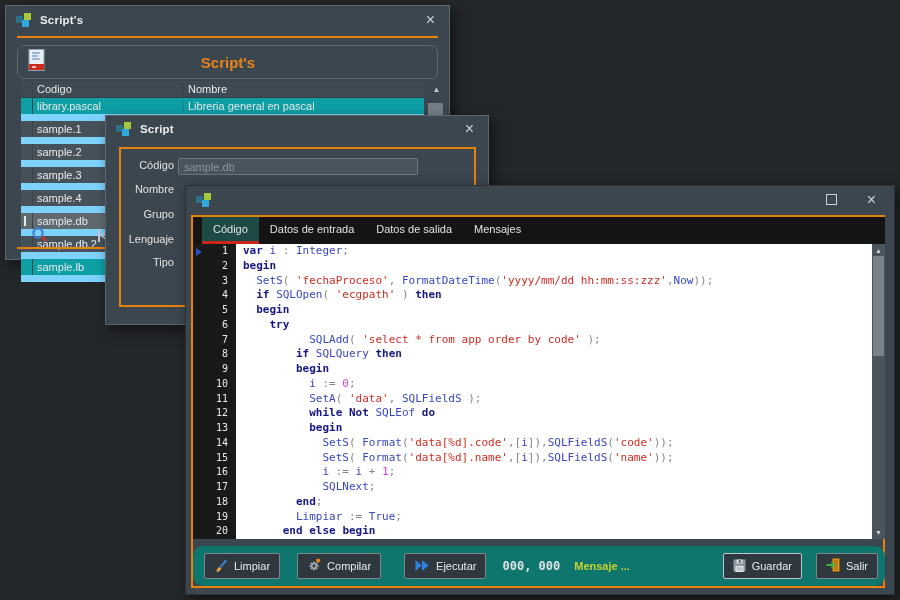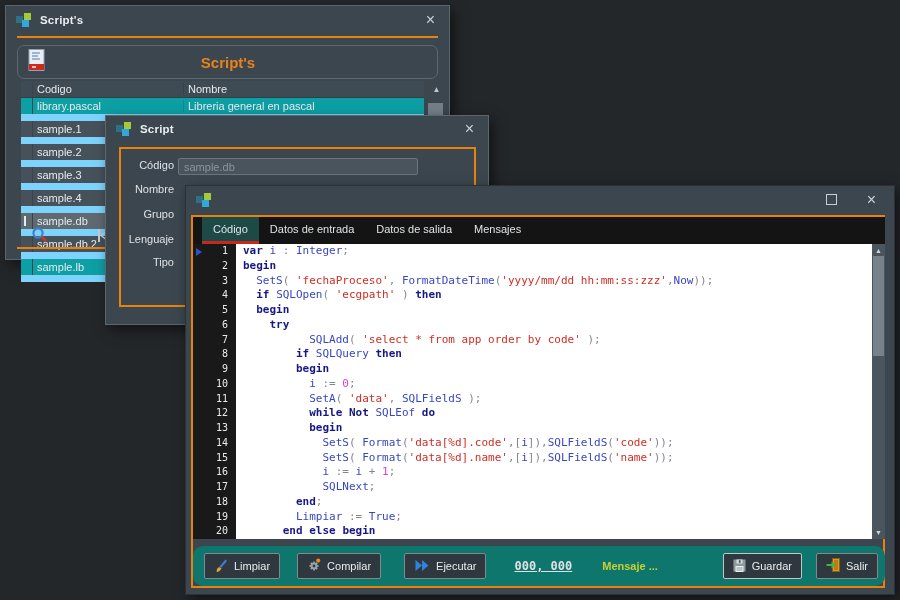--- a/index.html
+++ b/index.html
@@ -312,22 +312,22 @@
             </svg></span>
           <span>Compilar</span>
         </div>
         <div class="fbtn" style="margin-left: 23px;">
           <span><svg width="16" height="13" viewBox="0 0 16 13">
               <path d="M1.5 1 L8 6.5 L1.5 12 Z" fill="#2f82de"></path>
               <path d="M8 1 L14.5 6.5 L8 12 Z" fill="#2f82de"></path>
             </svg></span>
           <span>Ejecutar</span>
         </div>
-        <span class="status-counter" style="margin-left: 28px; text-decoration: underline;">000, 000</span>
-        <span class="status-message" style="margin-left: 30px;">Mensaje ...</span>
+        <span class="status-counter" style="margin-left: 16px;">000, 000</span>
+        <span class="status-message" style="margin-left: 14px;">Mensaje ...</span>
         <div class="fbtn hl" style="margin-left: auto;">
           <span><svg width="13" height="13" viewBox="0 0 13 13">
               <rect x="0.5" y="0.5" width="12" height="12" fill="#8f99a0"></rect>
               <rect x="3.5" y="0.5" width="6" height="4" fill="#d7dde1"></rect>
               <rect x="5.8" y="1.2" width="1.8" height="2.6" fill="#4a545b"></rect>
               <rect x="2.5" y="7" width="8" height="6" fill="#e8edf0"></rect>
               <line x1="3.5" y1="9" x2="9.5" y2="9" stroke="#8f99a0" stroke-width="1"></line>
               <line x1="3.5" y1="11" x2="9.5" y2="11" stroke="#8f99a0" stroke-width="1"></line>
             </svg></span>
           <span>Guardar</span>

